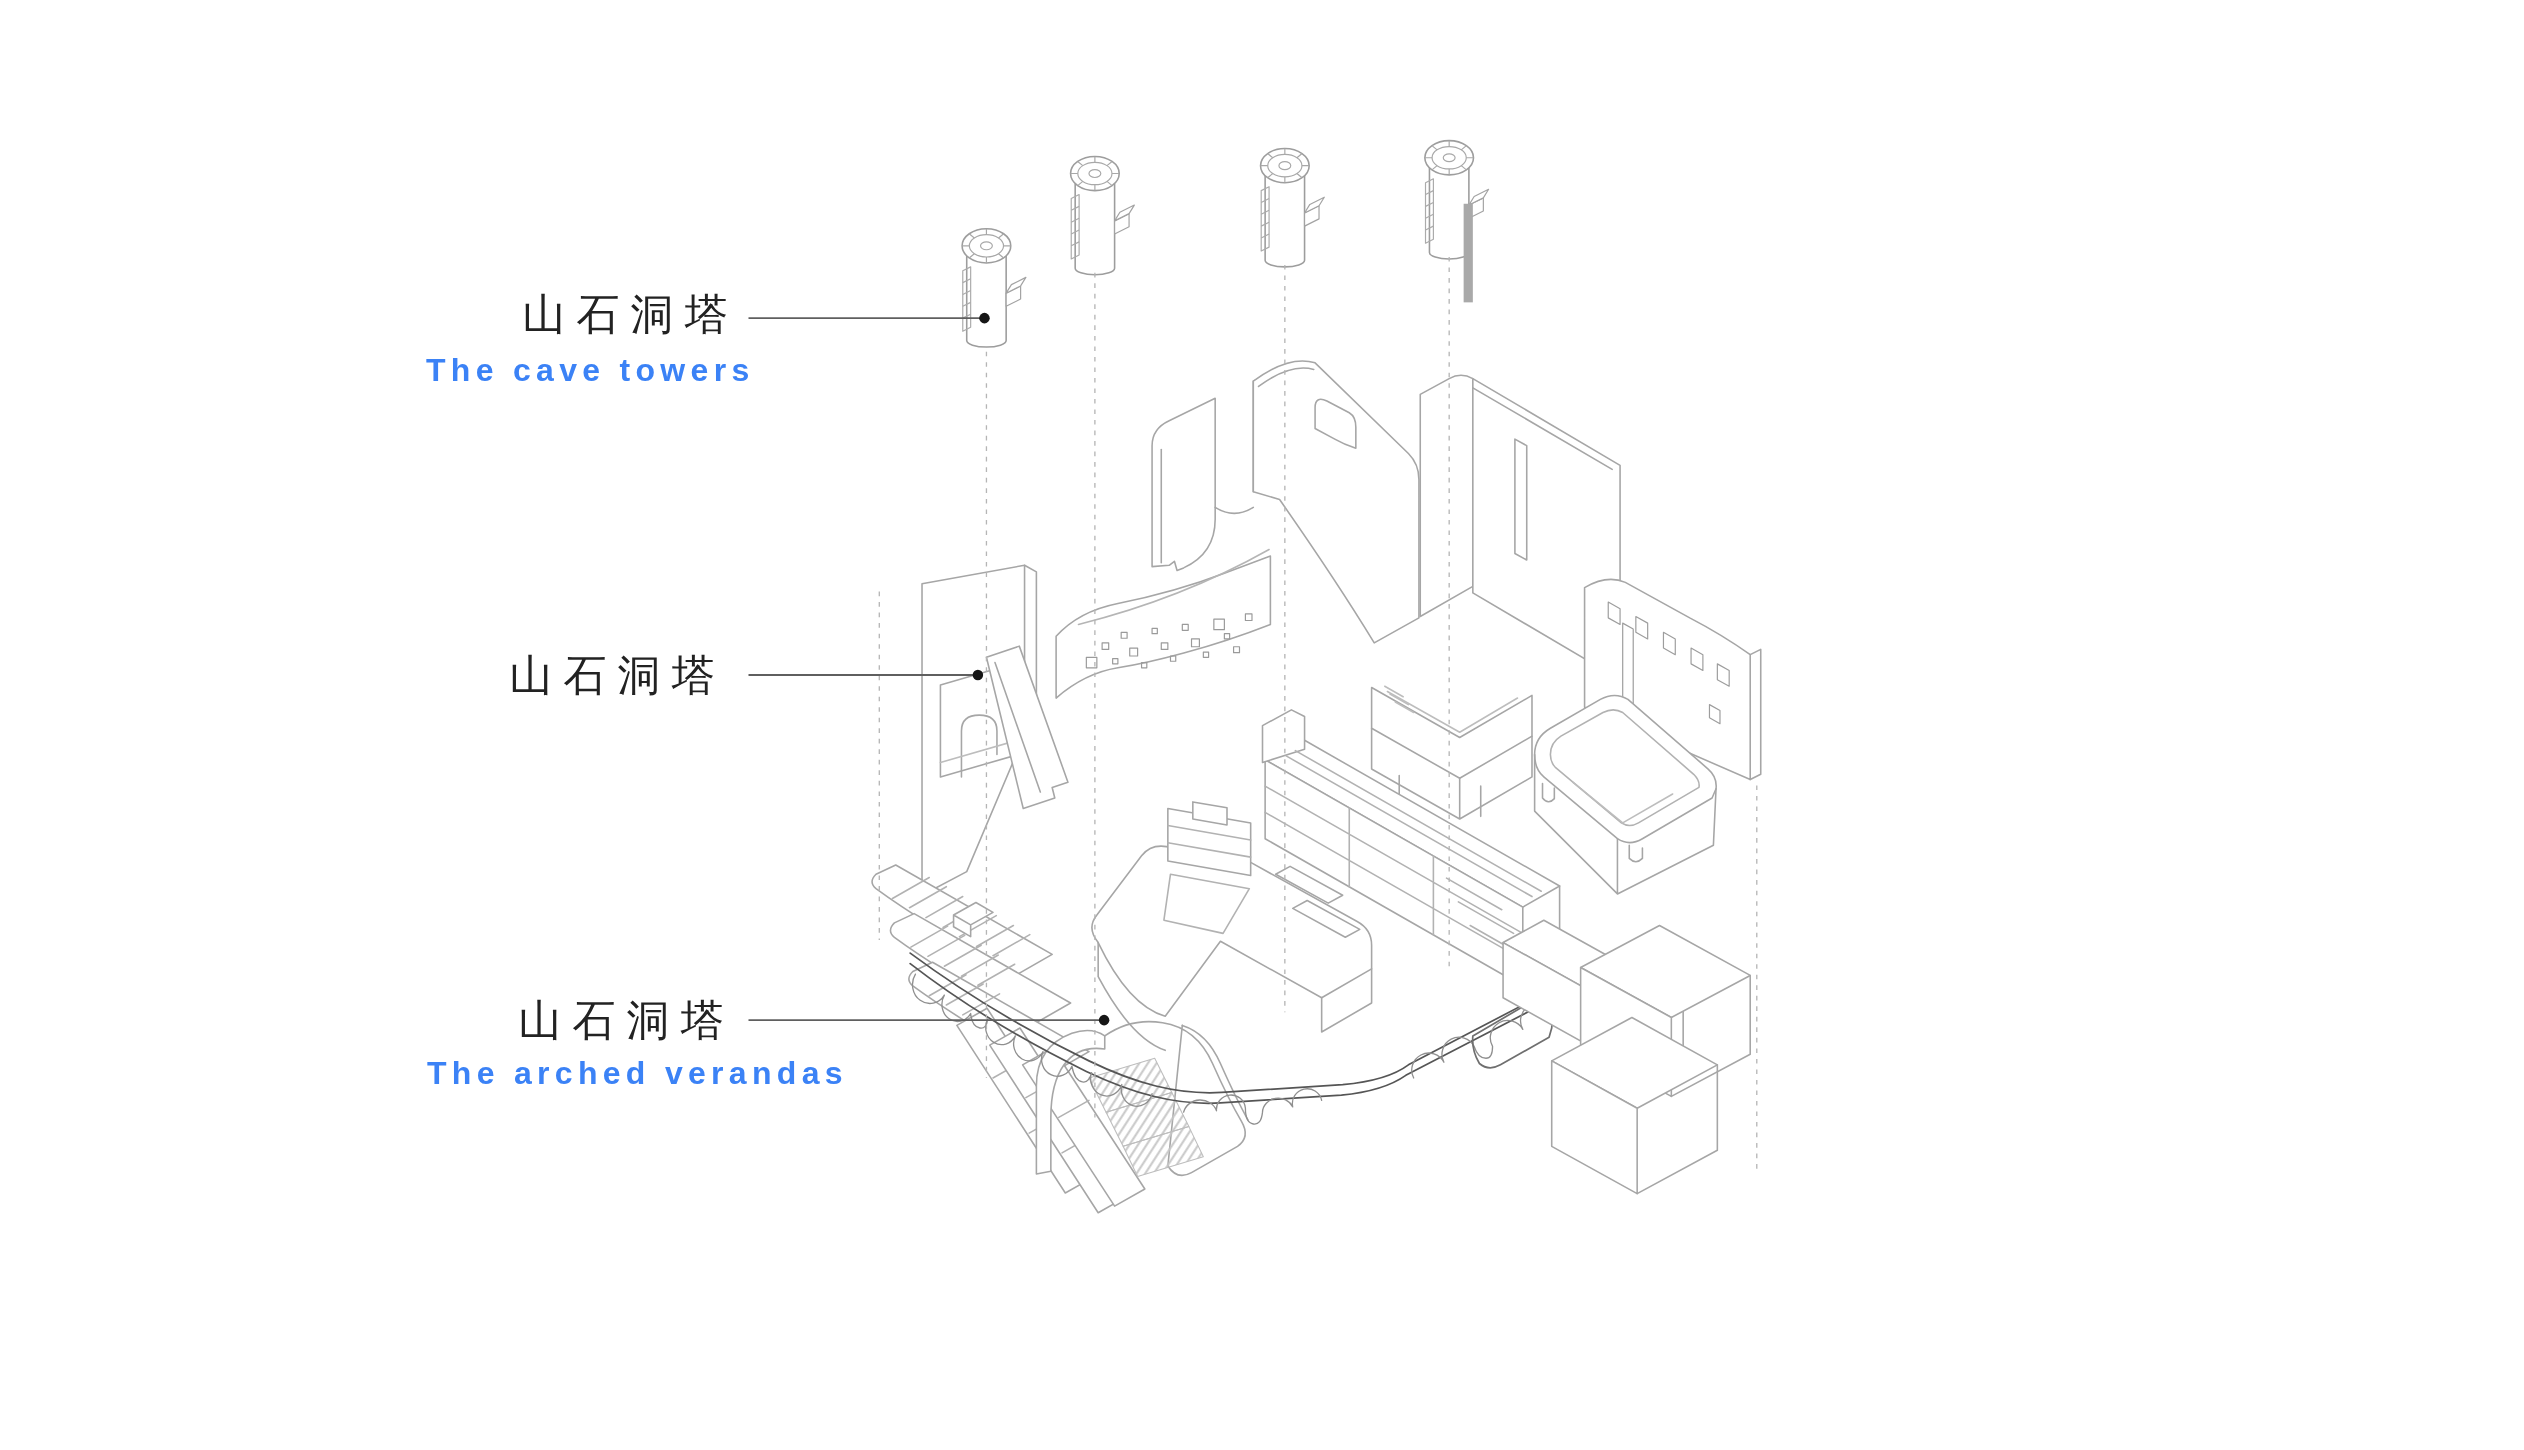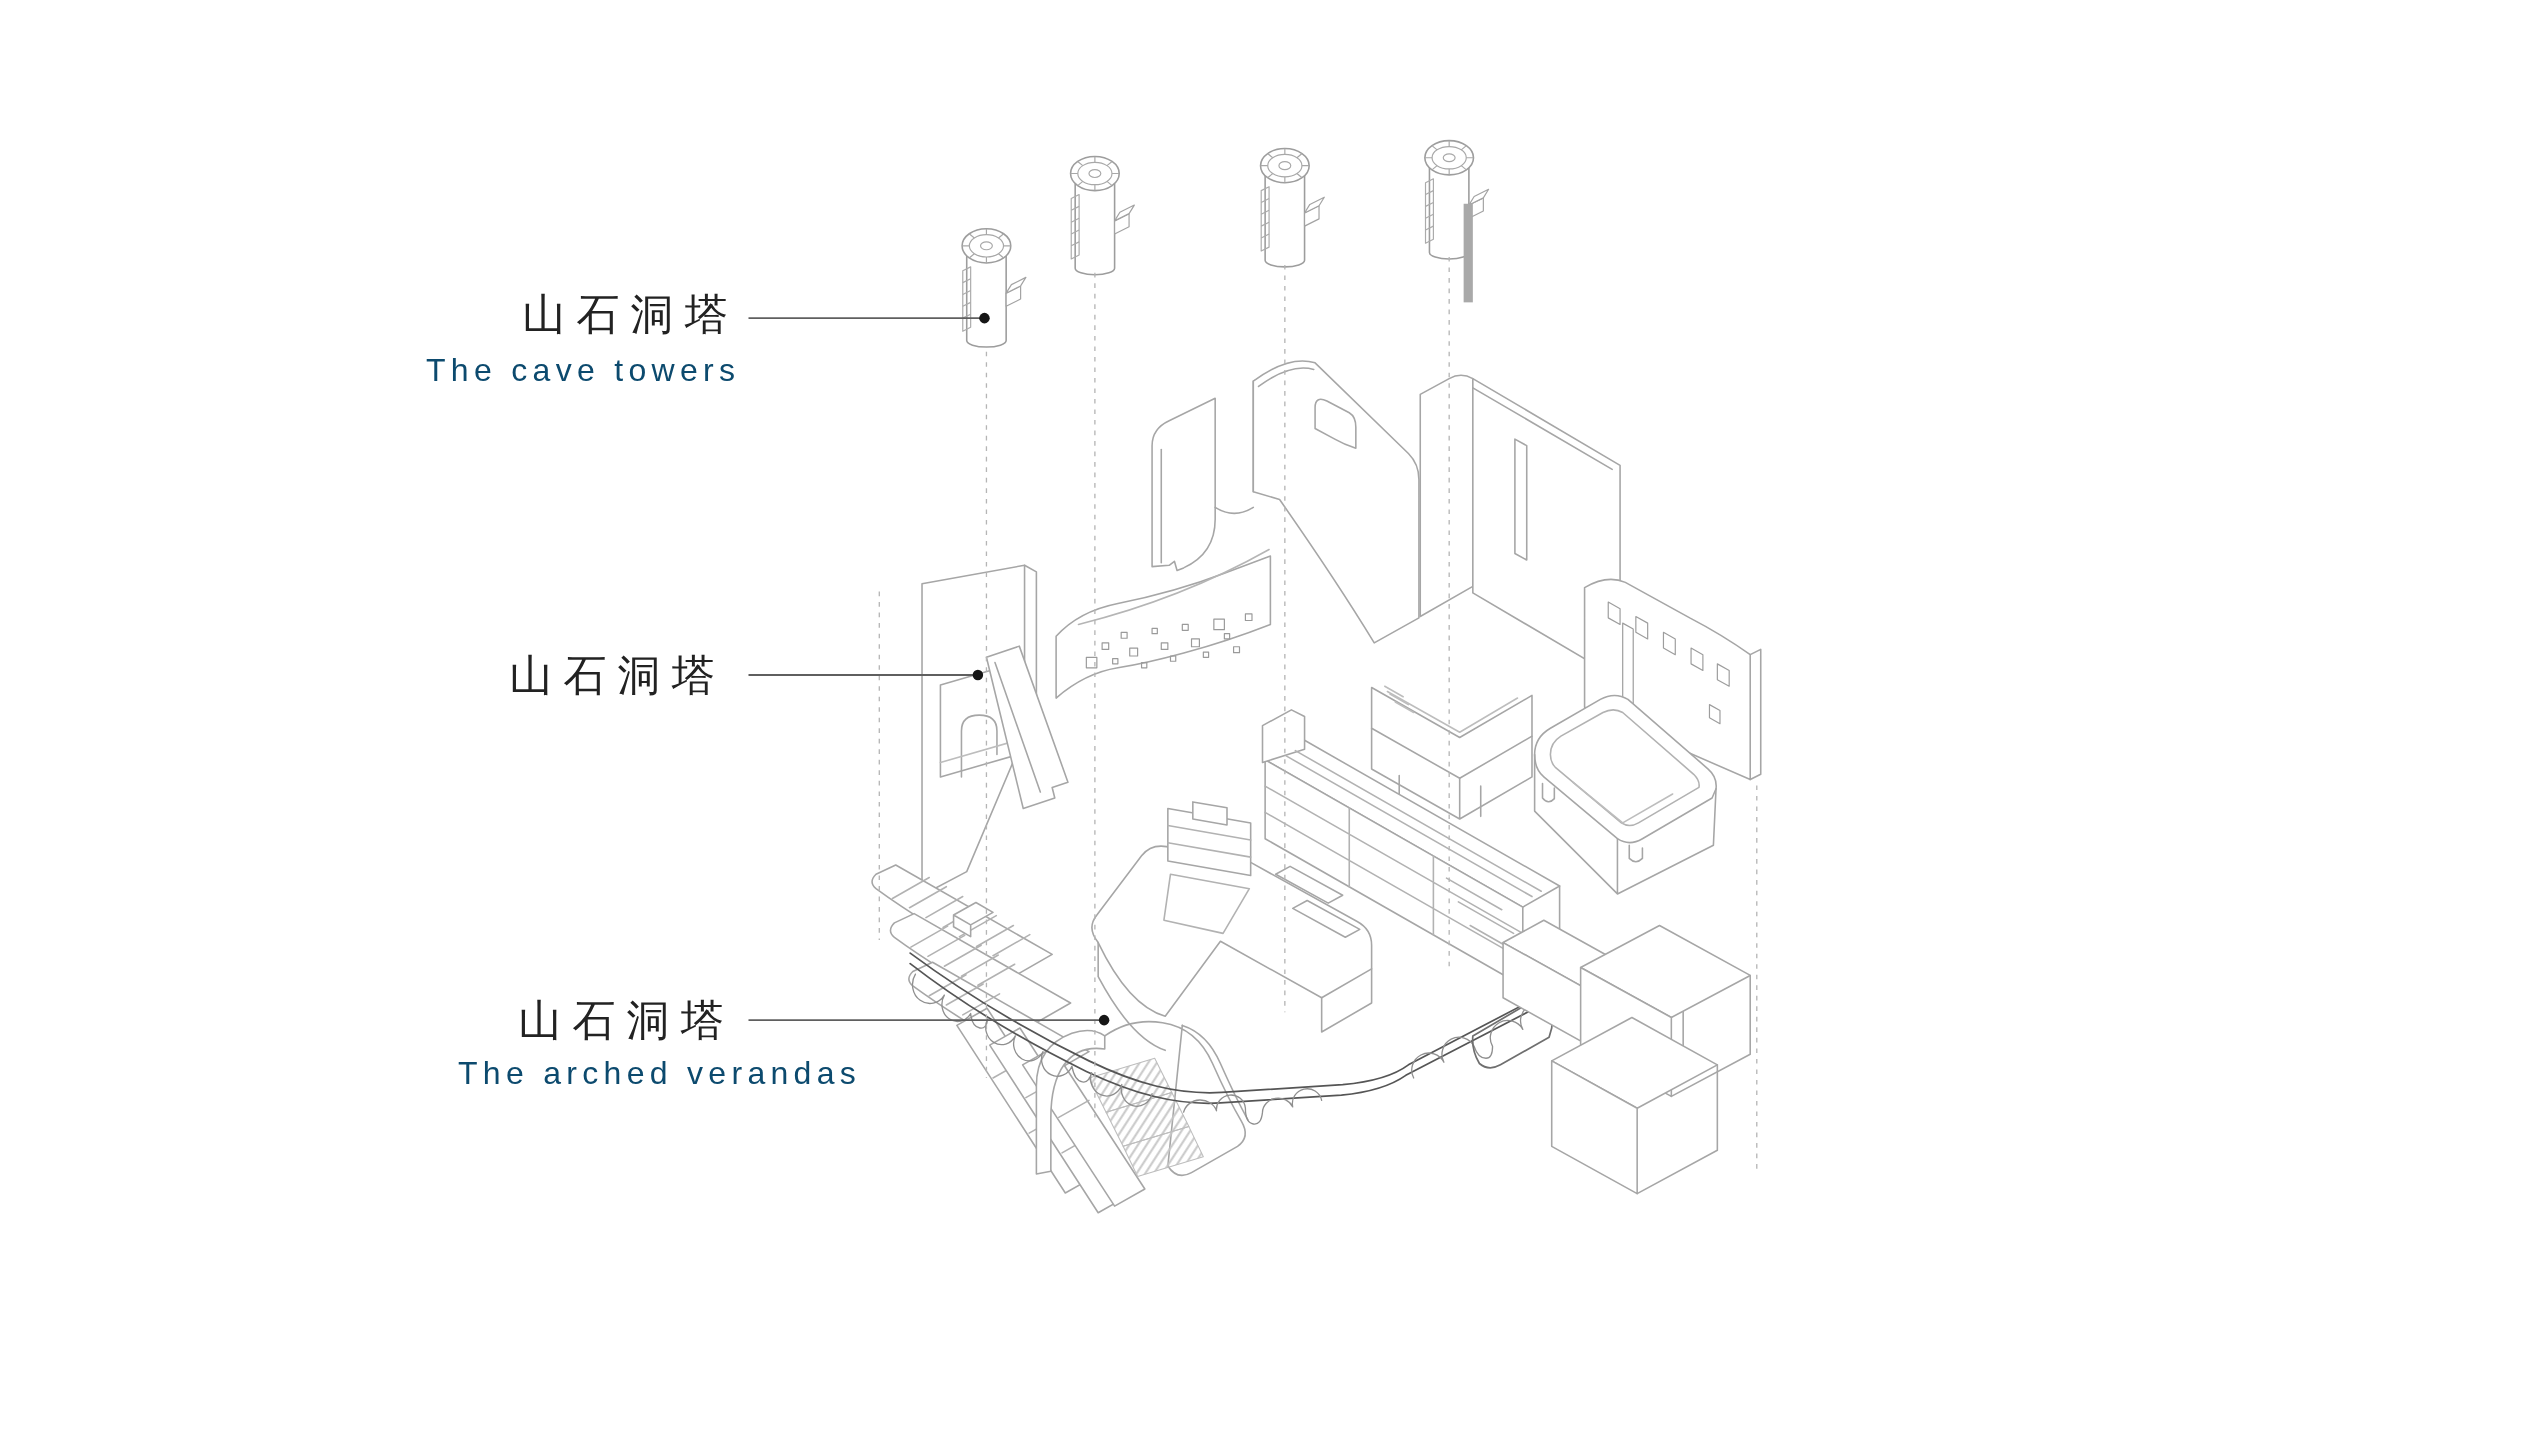--- a/index.html
+++ b/index.html
@@ -8,30 +8,30 @@
     font-family:"Liberation Sans","DejaVu Sans",sans-serif;
   }
   .canvas{position:relative;width:2525px;height:1064px;background:#ffffff;}
   svg.axon{position:absolute;left:0;top:0;}
   .label{position:absolute;white-space:nowrap;}
   .label .zh{
     display:block;font-size:43px;letter-spacing:11.2px;font-weight:300;
     color:#222222;line-height:1;
   }
   .label .en{
-    display:block;font-size:32px;letter-spacing:5.3px;font-weight:400;
-    color:#0c4a6e;line-height:1;
+    display:block;font-size:32px;letter-spacing:5.3px;font-weight:700;
+    color:#3b82f6;line-height:1;
   }
   .zh-right{text-align:right;}
   #label-1-zh{right:1786px;top:293px;}
   #label-1-en{left:426px;top:354px;}
   #label-2-zh{right:1799px;top:654px;}
   #label-2-en{left:425px;top:704px;}
   #label-3-zh{right:1790px;top:999px;}
-  #label-3-en{left:427px;top:1057px;margin-left:31px;}
+  #label-3-en{left:427px;top:1057px;}
 </style>
 </head>
 <body>
 
 <div class="canvas">
 
 <svg class="axon" width="2525" height="1450" viewBox="0 0 3840 2206">
   <defs>
     <pattern id="hatch" patternUnits="userSpaceOnUse" width="11" height="11" patternTransform="rotate(33)">
       <path d="M2,0 L2,11" stroke="#c6c6c6" stroke-width="3" fill="none"></path>

